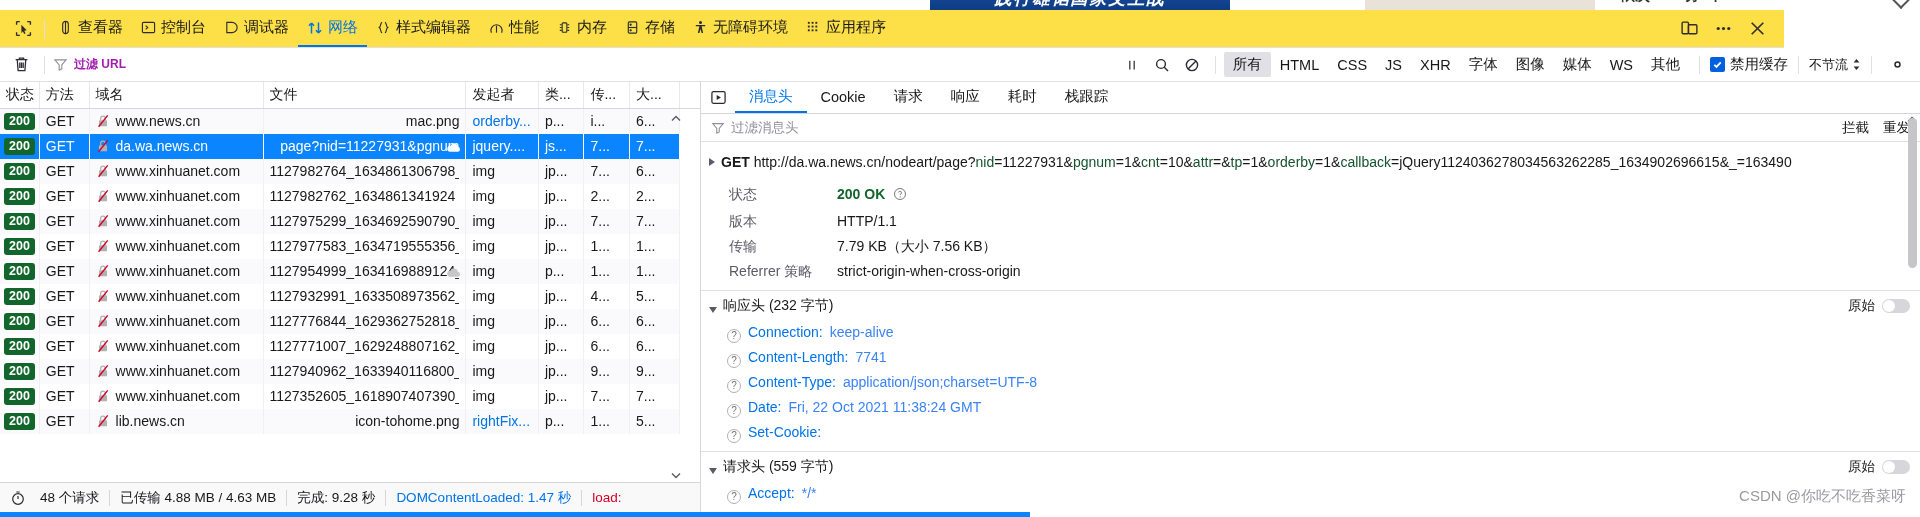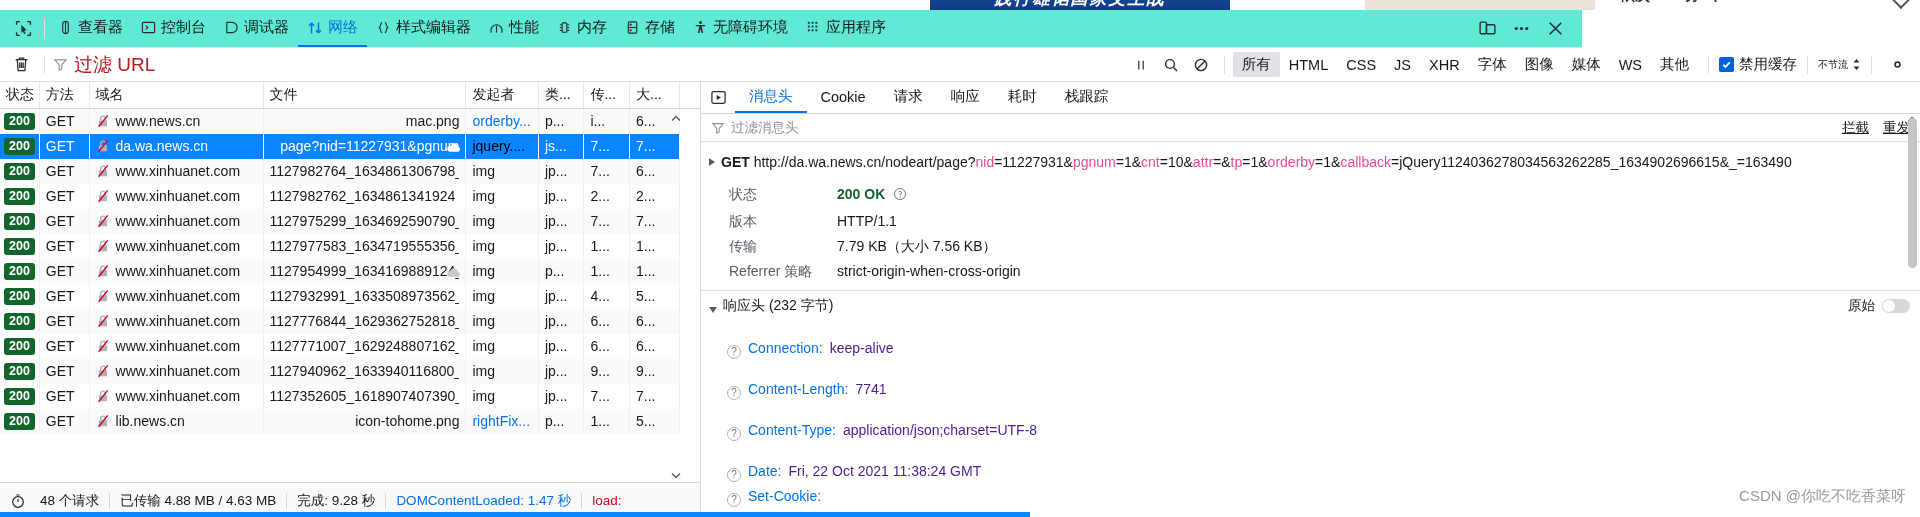--- a/index.html
+++ b/index.html
@@ -33,22 +33,22 @@
     font-size: 15px; color: #333; font-weight: bold;
   }
   .page-sliver .chev {
     position: absolute; right: 12px; top: -8px; width: 14px; height: 14px;
     border-right: 2px solid #555; border-bottom: 2px solid #555;
     transform: rotate(45deg);
   }
 
   
   .dt-toolbar {
-    position: absolute; left: 0; top: 10px; width: 1582px; height: 38px;
-    background: #5eead4;
+    position: absolute; left: 0; top: 10px; width: 1784px; height: 38px;
+    background: #fde047;
     border-bottom: 1px solid #e0e0e2;
     display: flex; align-items: center;
   }
   .tb-left { display: flex; align-items: center; padding-left: 6px; }
   .tb-spacer { flex: 1 1 auto; }
   .tb-right { display: flex; align-items: center; padding-right: 10px; }
 
   .tool-btn {
     display: flex; align-items: center; gap: 5px;
     height: 37px; padding: 0 9px;
@@ -77,35 +77,35 @@
     background: #fff;
     border-bottom: 1px solid #e0e0e2;
     display: flex; align-items: center;
   }
   .trash-btn { width: 34px; height: 30px; display:flex; align-items:center; justify-content:center; margin-left: 4px; }
   .vsep { width: 1px; height: 18px; background: #e0e0e2; margin: 0 6px; flex: none; }
   .filter-url {
     display: flex; align-items: center; gap: 6px;
     flex: 1 1 auto; height: 24px; padding-left: 2px;
   }
-  .filter-url .ph { font-size: 19px; color: #b91c1c; }
+  .filter-url .ph { font-size: 12px; color: #a21caf; font-weight: bold; }
 
   .pause-btn { width: 30px; height: 28px; display:flex; align-items:center; justify-content:center; }
   .ntype {
     font-size: 14.5px; color: #18181b; padding: 3px 9px; border-radius: 2px;
     white-space: nowrap;
   }
   .ntype.active { background: #e0e0e6; }
   .cachebox { display: flex; align-items: center; gap: 5px; font-size: 14.5px; color:#18181b; white-space: nowrap;}
   .cb {
     width: 15px; height: 15px; border-radius: 2px; background: #0060df;
     display:flex; align-items:center; justify-content:center;
   }
   .cb svg { display:block; }
-  .throttle { display: flex; align-items: center; gap: 4px; font-size: 10px; color:#18181b; white-space: nowrap;}
+  .throttle { display: flex; align-items: center; gap: 4px; font-size: 13px; color:#18181b; white-space: nowrap;}
 
   
   .split-left {
     position: absolute; left: 0; top: 82px; width: 700px; height: 400px;
     background: #fff; overflow: hidden;
   }
   .split-right {
     position: absolute; left: 700px; top: 82px; width: 1220px; height: 435px;
     background: #fff; border-left: 1px solid #d7d7db; overflow: hidden;
   }
@@ -118,21 +118,21 @@
     border-right: 1px solid #e8e8ea; border-bottom: 1px solid #d7d7db;
     background: #fff; white-space: nowrap; overflow: hidden;
   }
   table.reqs td {
     font-size: 14px; color: #18181b; padding: 1px 6px; height: 25px;
     border-right: 1px solid #f0f0f2;
     white-space: nowrap; overflow: hidden; text-overflow: clip;
   }
   tr.row.odd td { background: #fafafc; }
   tr.row.sel td { background: #0a84ff; color: #fff; border-right-color: rgba(255,255,255,.25); }
-  tr.row.sel td a, tr.row.sel td .link { color: #000000; }
+  tr.row.sel td a, tr.row.sel td .link { color: #ffffff; }
 
   .status-pill {
     display: inline-block; background: #12662c; color: #fff;
     font-size: 12.5px; font-weight: bold; line-height: 15px;
     padding: 1px 5px; border-radius: 3px; min-width: 30px; text-align: center;
   }
   .dom-cell { display: flex; align-items: center; gap: 6px; }
   .link { color: #0074e8; }
   .truncish { display:block; overflow:hidden;text-align:right; }
 
@@ -153,21 +153,21 @@
     position: absolute; right: 19px; top: 118px; width: 9px; height: 120px;
     background: #c6c6c8; border-radius: 5px;
   }
   .sb-arrow {
     position: absolute; right: 18px; width: 12px; height: 12px;
     color: #5b5b66;
   }
 
   
   .footer {
-    position: absolute; left: 0; top: 482px; width: 700px; height: 36px;
+    position: absolute; left: 0; top: 482px; width: 700px; height: 30px;
     background: #f9f9fa; border-top: 1px solid #d7d7db;
     display: flex; align-items: center; font-size: 13.5px; color: #18181b;
     gap: 0px;
   }
   .footer .seg { padding: 0 10px; white-space: nowrap; }
   .footer .fsep { width: 1px; height: 16px; background: #d7d7db; }
   .footer .dcl { color: #0074e8; }
   .footer .load { color: #d70022; }
 
   
@@ -192,37 +192,37 @@
   }
   .det-tab.sel { color: #0074e8; border-bottom-color: #0074e8; }
 
   .det-filter {
     height: 28px; display: flex; align-items: center; gap: 6px;
     padding-left: 10px; border-bottom: 1px solid #e0e0e2;
     font-size: 13.5px; color: #8f8f9d; justify-content: center;
   }
   .det-filter .right-ctl {
     margin-left: auto; padding-right: 10px; display: flex; gap: 14px;
-    font-size: 13.5px; color: #18181b; text-decoration: underline;
+    font-size: 13.5px; color: #18181b;
   }
 
   .det-body { padding: 8px 0 0 0; font-size: 14px; color: #18181b; }
 
   .url-line { padding: 2px 12px 2px 8px; display: flex; gap: 6px; line-height: 20px; }
   .tri {
     width: 0; height: 0; border-left: 6px solid #5b5b66;
     border-top: 4.5px solid transparent; border-bottom: 4.5px solid transparent;
     margin-top: 6px; flex: none;
   }
   .tri.down {
     border-left: 4.5px solid transparent; border-right: 4.5px solid transparent;
     border-top: 6px solid #5b5b66; border-bottom: none; margin-top: 7px;
   }
   .url-text { word-break: break-all; }
-  .kw { color: #ec4899; }
+  .kw { color: #14532d; }
   .meth { font-weight: bold; }
 
   .kv { display: flex; padding: 2px 0 2px 28px; line-height: 21px; }
   .kv .k { width: 108px; color: #5b5b66; flex: none; }
   .kv .v { color: #18181b; }
   .ok-green { color: #12662c; font-weight: bold; }
 
   .sec-head {
     display: flex; align-items: center; gap: 6px;
     padding: 6px 10px 5px 8px; border-top: 1px solid #e0e0e2;
@@ -242,21 +242,21 @@
   }
 
   .hdr-row { display: flex; align-items: baseline; gap: 7px; padding: 2px 0 2px 26px; line-height: 21px; }
   .qmark {
     width: 14px; height: 14px; border-radius: 50%;
     border: 1px solid #b1b1b3; color: #737373; font-size: 10px;
     line-height: 12px; text-align: center; flex: none;
     position: relative; top: 2px;
   }
   .hname { color: #0074e8; }
-  .hval { color: #4c1d95; word-break: break-all; margin-top: 16px; }
+  .hval { color: #3b82f6; word-break: break-all; }
 
   
   .det-sb-thumb {
     position: absolute; right: 3px; top: 118px; width: 9px; height: 150px;
     background: #c6c6c8; border-radius: 5px;
   }
 
   
   .watermark {
     position: absolute; right: 14px; top: 487px;

